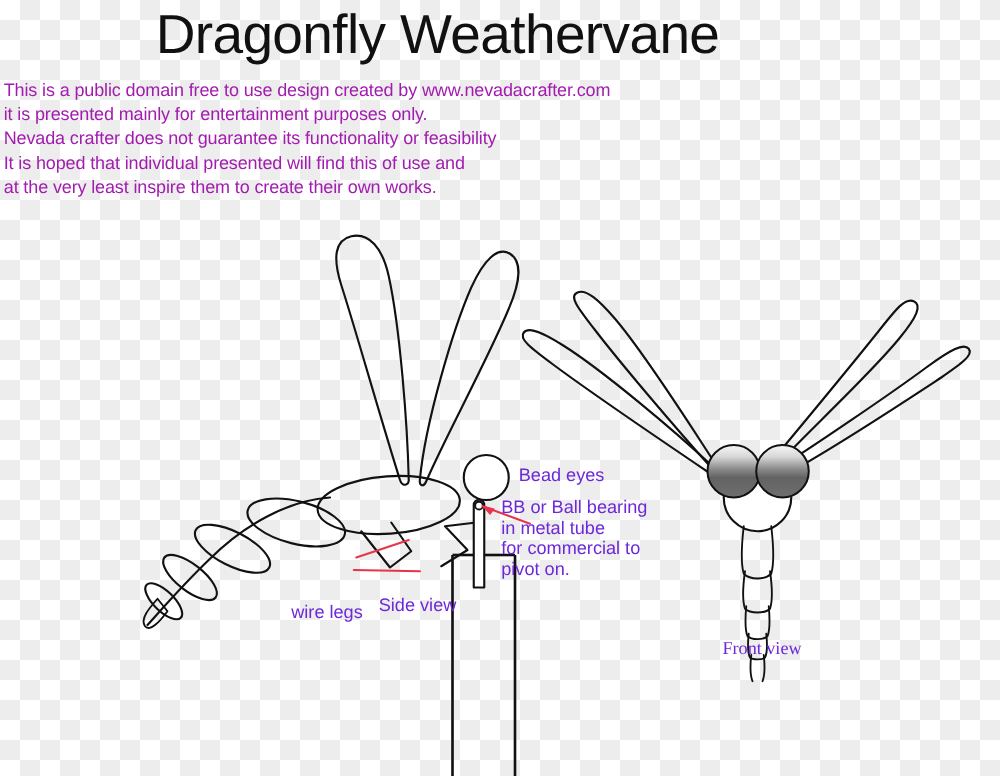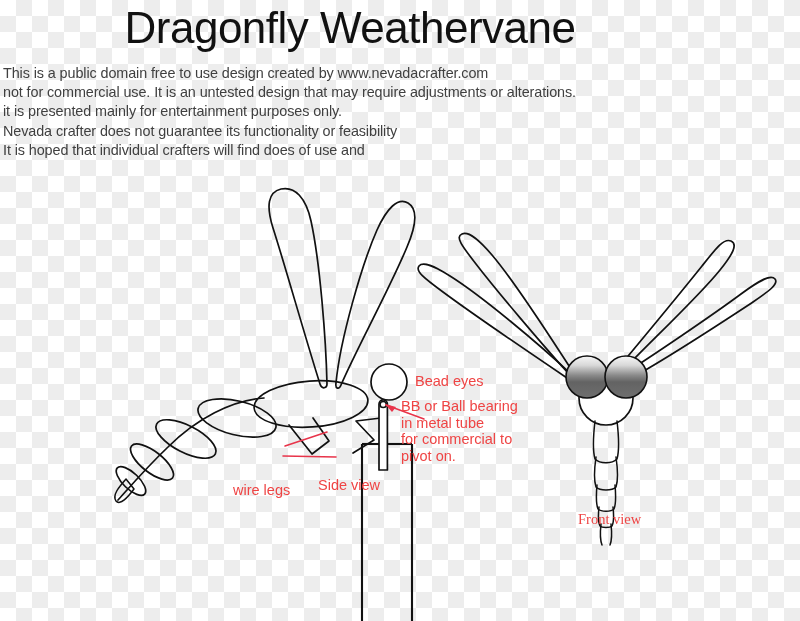--- a/index.html
+++ b/index.html
@@ -37,38 +37,38 @@
     color: #111111;
     font-weight: normal;
     letter-spacing: -0.5px;
     white-space: nowrap;
   }
   #disclaimer {
     position: absolute;
     left: 3px;
     top: 64px;
     width: 610px;
-    color: #404040;
+    color: #a21caf;
     font-size: 14.4px;
     line-height: 19.2px;
     letter-spacing: -0.1px;
   }
   #disclaimer div { white-space: nowrap; }
 
   .lbl {
     position: absolute;
-    color: #ef4444;
+    color: #6d28d9;
     font-size: 14.5px;
     line-height: 17.5px;
     white-space: pre;
   }
   #lbl-bead-eyes { left: 415px; top: 373px; }
   #lbl-bb       { left: 401px; top: 398px; line-height: 16.5px; }
   #lbl-wire     { left: 233px; top: 441px; margin-top: 41px; }
-  #lbl-side     { left: 303px; top: 477px; margin-left: 15px; }
+  #lbl-side     { left: 303px; top: 477px; }
   #lbl-pivot    { left: 392px; top: 499px; line-height: 17.5px; }
   #lbl-front    { left: 578px; top: 511px; font-family: Liberation Serif, serif; }
 
   svg.art {
     position: absolute;
     left: 0; top: 0;
     width: 800px;
     height: 621px;
     overflow: visible;
     pointer-events: none;
@@ -108,24 +108,24 @@
 </style>
 </head>
 <body>
 
 <div id="page">
 
   <div id="title">Dragonfly Weathervane</div>
 
   <div id="disclaimer">
     <div>This is a public domain free to use design created by www.nevadacrafter.com</div>
-    <div>not for commercial use.  It is an untested design that may require adjustments or alterations.</div>
     <div>it is presented mainly for entertainment purposes only.</div>
     <div>Nevada crafter does not guarantee its functionality or feasibility</div>
-    <div>It is hoped that individual crafters will find does of use and</div>
+    <div>It is hoped that individual presented will find this of use and</div>
+    <div>at the very least inspire them to create their own works.</div>
   </div>
 
   <svg class="art" viewBox="0 0 800 621">
     <defs>
       <linearGradient id="beadgrad" x1="0" y1="0" x2="0" y2="1">
         <stop offset="0%" stop-color="#f7f7f7"></stop>
         <stop offset="22%" stop-color="#d8d8d8"></stop>
         <stop offset="46%" stop-color="#8a8a8a"></stop>
         <stop offset="62%" stop-color="#636363"></stop>
         <stop offset="100%" stop-color="#6e6e6e"></stop>

